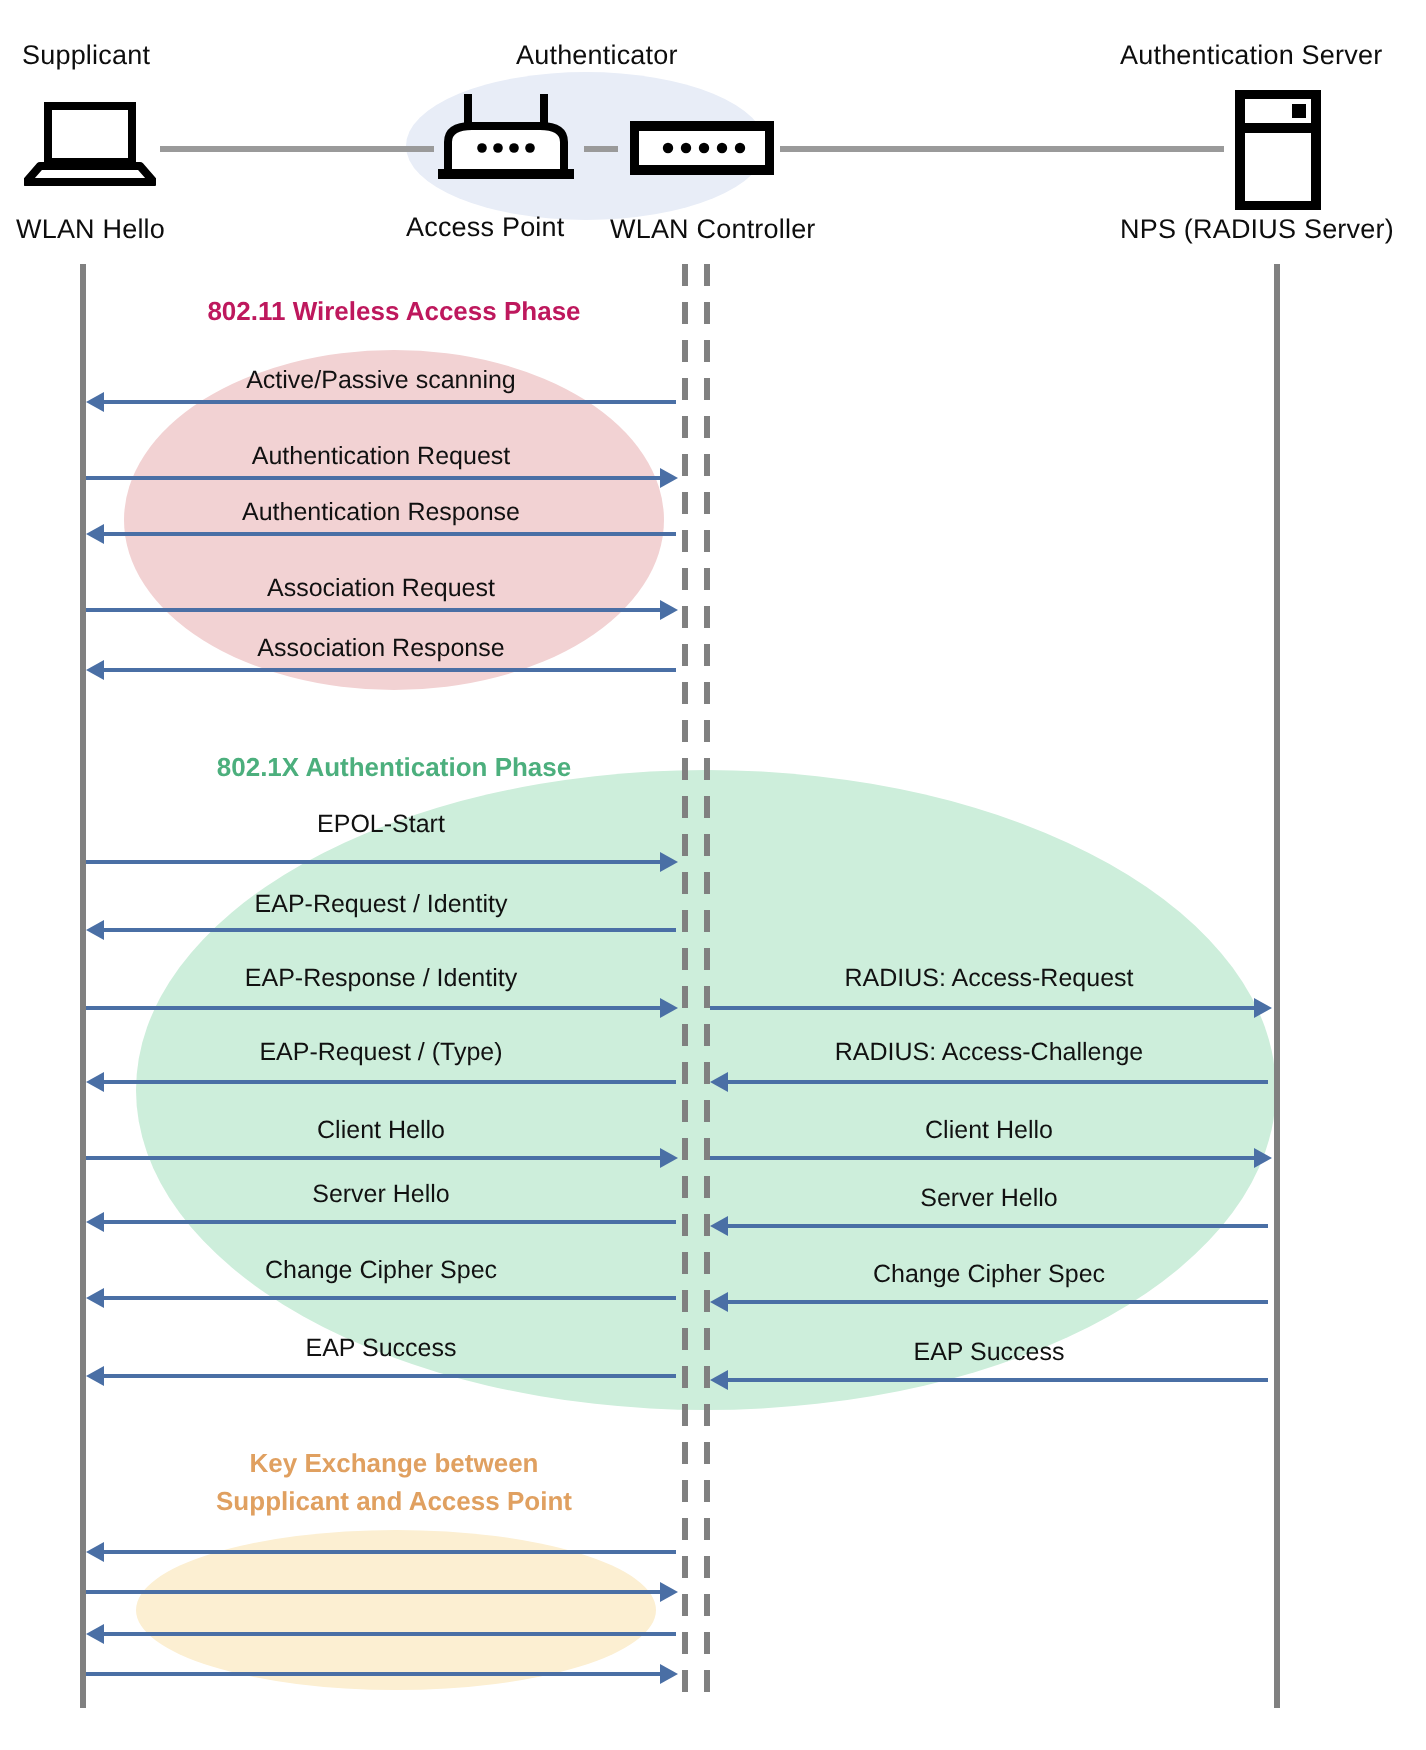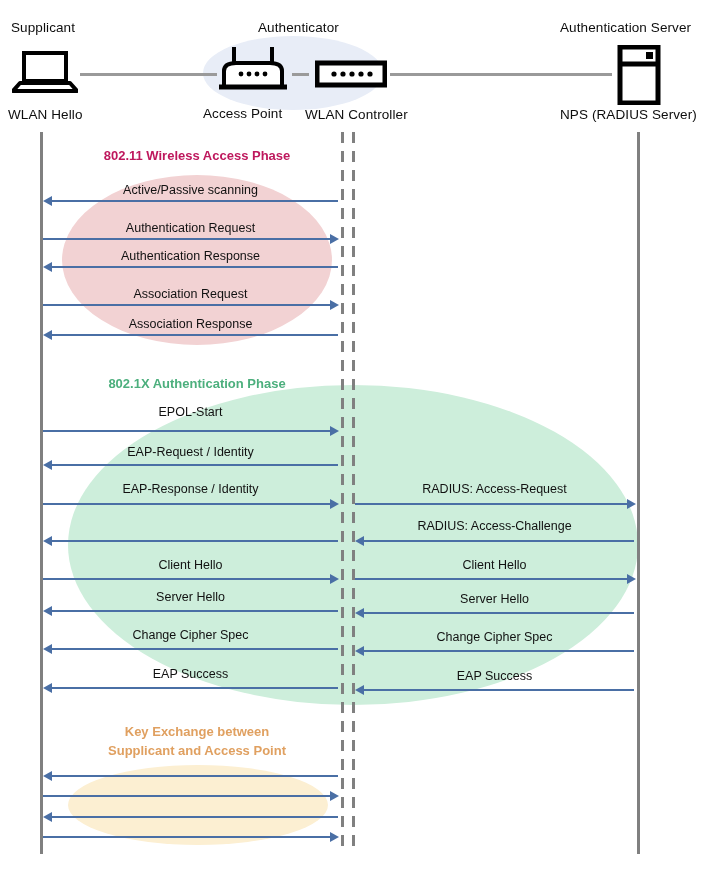--- a/index.html
+++ b/index.html
@@ -161,20 +161,21 @@
   <div class="arrowhead arrow-right" style="left:330px;top:426px;"></div>
 
   <div class="msg-label" style="left:43px;top:445px;width:295px;">EAP-Request / Identity</div>
   <div class="msg-line" style="left:47px;top:464px;width:291px;"></div>
   <div class="arrowhead arrow-left" style="left:43px;top:460px;"></div>
 
   <div class="msg-label" style="left:43px;top:482px;width:295px;">EAP-Response / Identity</div>
   <div class="msg-line" style="left:43px;top:503px;width:291px;"></div>
   <div class="arrowhead arrow-right" style="left:330px;top:499px;"></div>
 
+  <div class="msg-label" style="left:43px;top:519px;width:295px;">EAP-Request / (Type)</div>
   <div class="msg-line" style="left:47px;top:540px;width:291px;"></div>
   <div class="arrowhead arrow-left" style="left:43px;top:536px;"></div>
 
   <div class="msg-label" style="left:43px;top:558px;width:295px;">Client Hello</div>
   <div class="msg-line" style="left:43px;top:578px;width:291px;"></div>
   <div class="arrowhead arrow-right" style="left:330px;top:574px;"></div>
 
   <div class="msg-label" style="left:43px;top:590px;width:295px;">Server Hello</div>
   <div class="msg-line" style="left:47px;top:610px;width:291px;"></div>
   <div class="arrowhead arrow-left" style="left:43px;top:606px;"></div>

